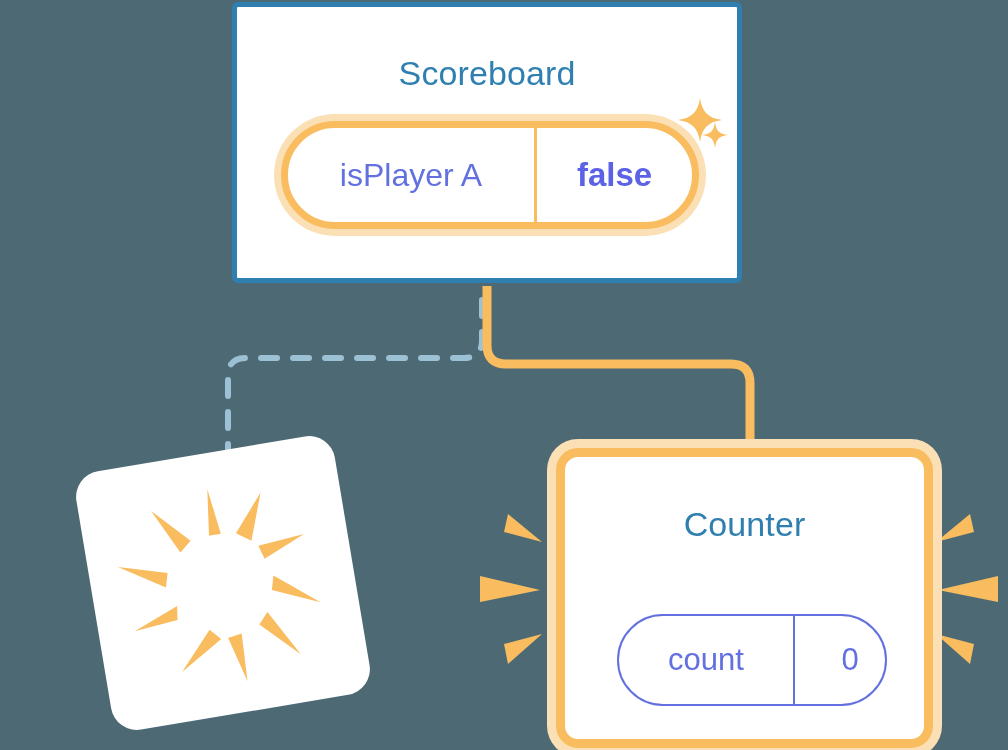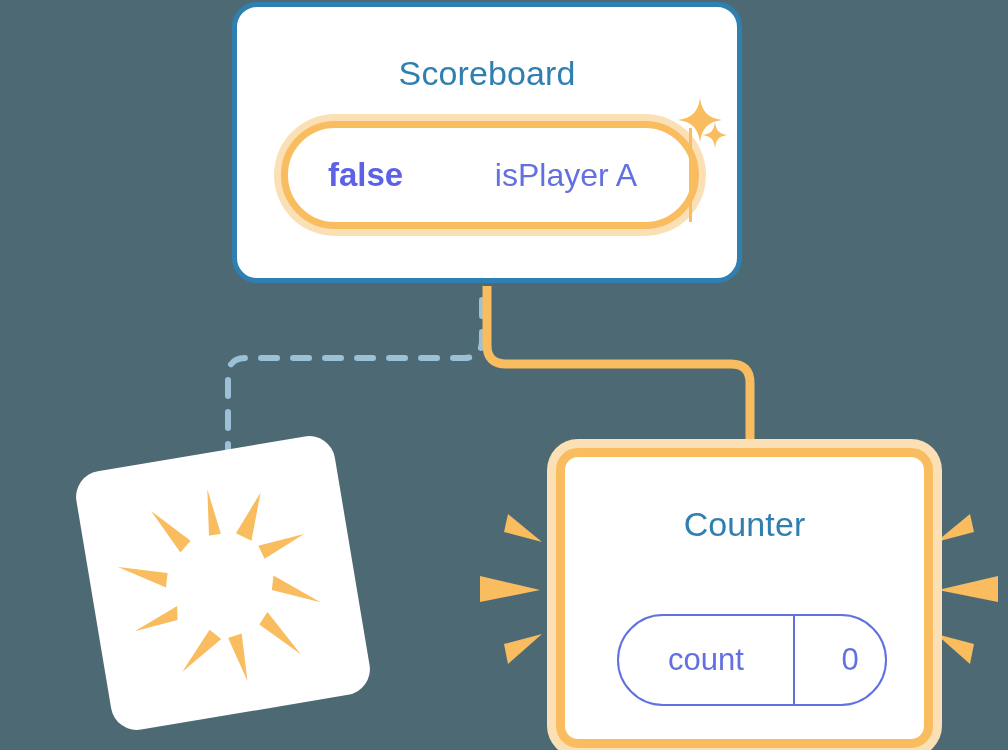--- a/index.html
+++ b/index.html
@@ -13,21 +13,21 @@
   
   .connectors{position:absolute;left:0;top:0;width:1008px;height:750px;z-index:1;}
 
   
   .card{position:absolute;background:#ffffff;box-sizing:border-box;}
 
   
   .card-scoreboard{
     left:232px;top:2px;width:510px;height:281px;
     border:5px solid #2f7fb0;
-    border-radius:25px;
+    border-radius:6px;
     z-index:3;
   }
   
   .card-counter{
     left:556px;top:448px;width:377px;height:300px;
     border:9px solid #f9bc5f;
     border-radius:22px;
     box-shadow:0 0 0 9px #fbe0b5;
     z-index:3;
   }
@@ -104,22 +104,22 @@
 
     <path d="M 482 300 L 482 340 Q 482 358 464 358 L 246 358 Q 228 358 228 376 L 228 470" fill="none" stroke="#9cc0d4" stroke-width="6" stroke-linecap="round" stroke-dasharray="16 16"></path>
 
     <path d="M 487 286 L 487 345 Q 487 364 506 364 L 731 364 Q 750 364 750 383 L 750 465" fill="none" stroke="#f9bc5f" stroke-width="9" stroke-linecap="butt"></path>
   </svg>
 
   <div class="card card-scoreboard">
     <div class="card-title">Scoreboard</div>
 
     <div class="pill pill-orange">
+      <div class="pill-cell pill-key">isPlayer A</div>
       <div class="pill-cell pill-val">false</div>
-      <div class="pill-cell pill-key">isPlayer A</div>
     </div>
   </div>
 
   <svg class="sparkle" style="left:676px;top:96px;" width="48" height="48" viewBox="0 0 48 48">
     <path d="M24 2 C26 16 32 22 46 24 C32 26 26 32 24 46 C22 32 16 26 2 24 C16 22 22 16 24 2 Z" fill="#f9bc5f"></path>
   </svg>
   <svg class="sparkle" style="left:700px;top:120px;" width="30" height="30" viewBox="0 0 30 30">
     <path d="M15 2 C16.3 11 19 13.7 28 15 C19 16.3 16.3 19 15 28 C13.7 19 11 16.3 2 15 C11 13.7 13.7 11 15 2 Z" fill="#f9bc5f"></path>
   </svg>
 

